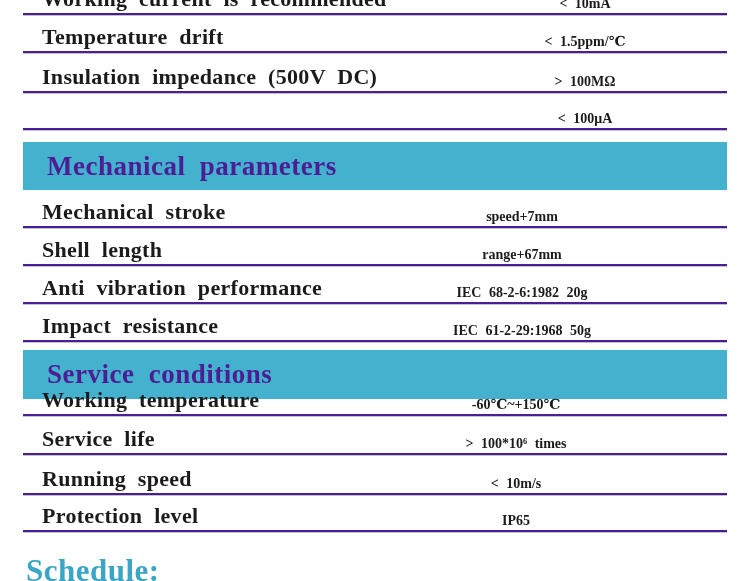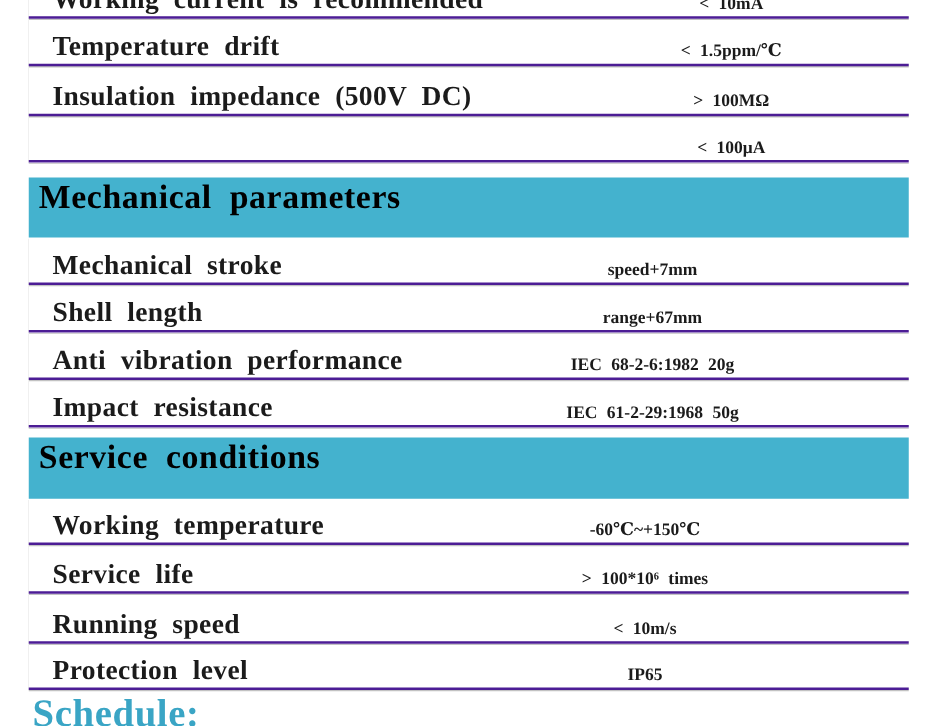--- a/index.html
+++ b/index.html
@@ -22,31 +22,31 @@
   .tblA .val{left:562px;}
   .tblA .row:nth-child(1){height:38px;}
   .tblA .row:nth-child(2){height:36px;}
   .tblA .row:nth-child(3){height:38px;}
   .tblA .row:nth-child(4){height:35px;}
   
   .tblB{top:190px;}
   .tblB .val{left:499px;}
   .tblB .row{height:36px;}
   
-  .tblC{top:399px;}
+  .tblC{top:379px;}
   .tblC .val{left:493px;}
   .tblC .row:nth-child(1){height:35px;}
   .tblC .row:nth-child(2){height:37px;}
   .tblC .row:nth-child(3){height:38px;}
   .tblC .row:nth-child(4){height:35px;}
 
   .bar{
     position:absolute;left:23px;width:704px;box-sizing:border-box;
-    background:var(--accent,#44b2ce);color:#000000;
-    display:flex;padding-left:8px;
+    background:var(--accent,#44b2ce);color:#4c1d95;
+    display:flex;align-items:center;padding-left:24px;
     font-size:27px;letter-spacing:.5px;word-spacing:7px;
   }
   .barB{top:142px;height:48px;}
   .barC{top:350px;height:49px;}
 
   .schedule{
     position:absolute;left:26px;top:553px;
     font-size:31px;letter-spacing:.5px;
     color:var(--schedule_text,#3aa5c5);
   }

